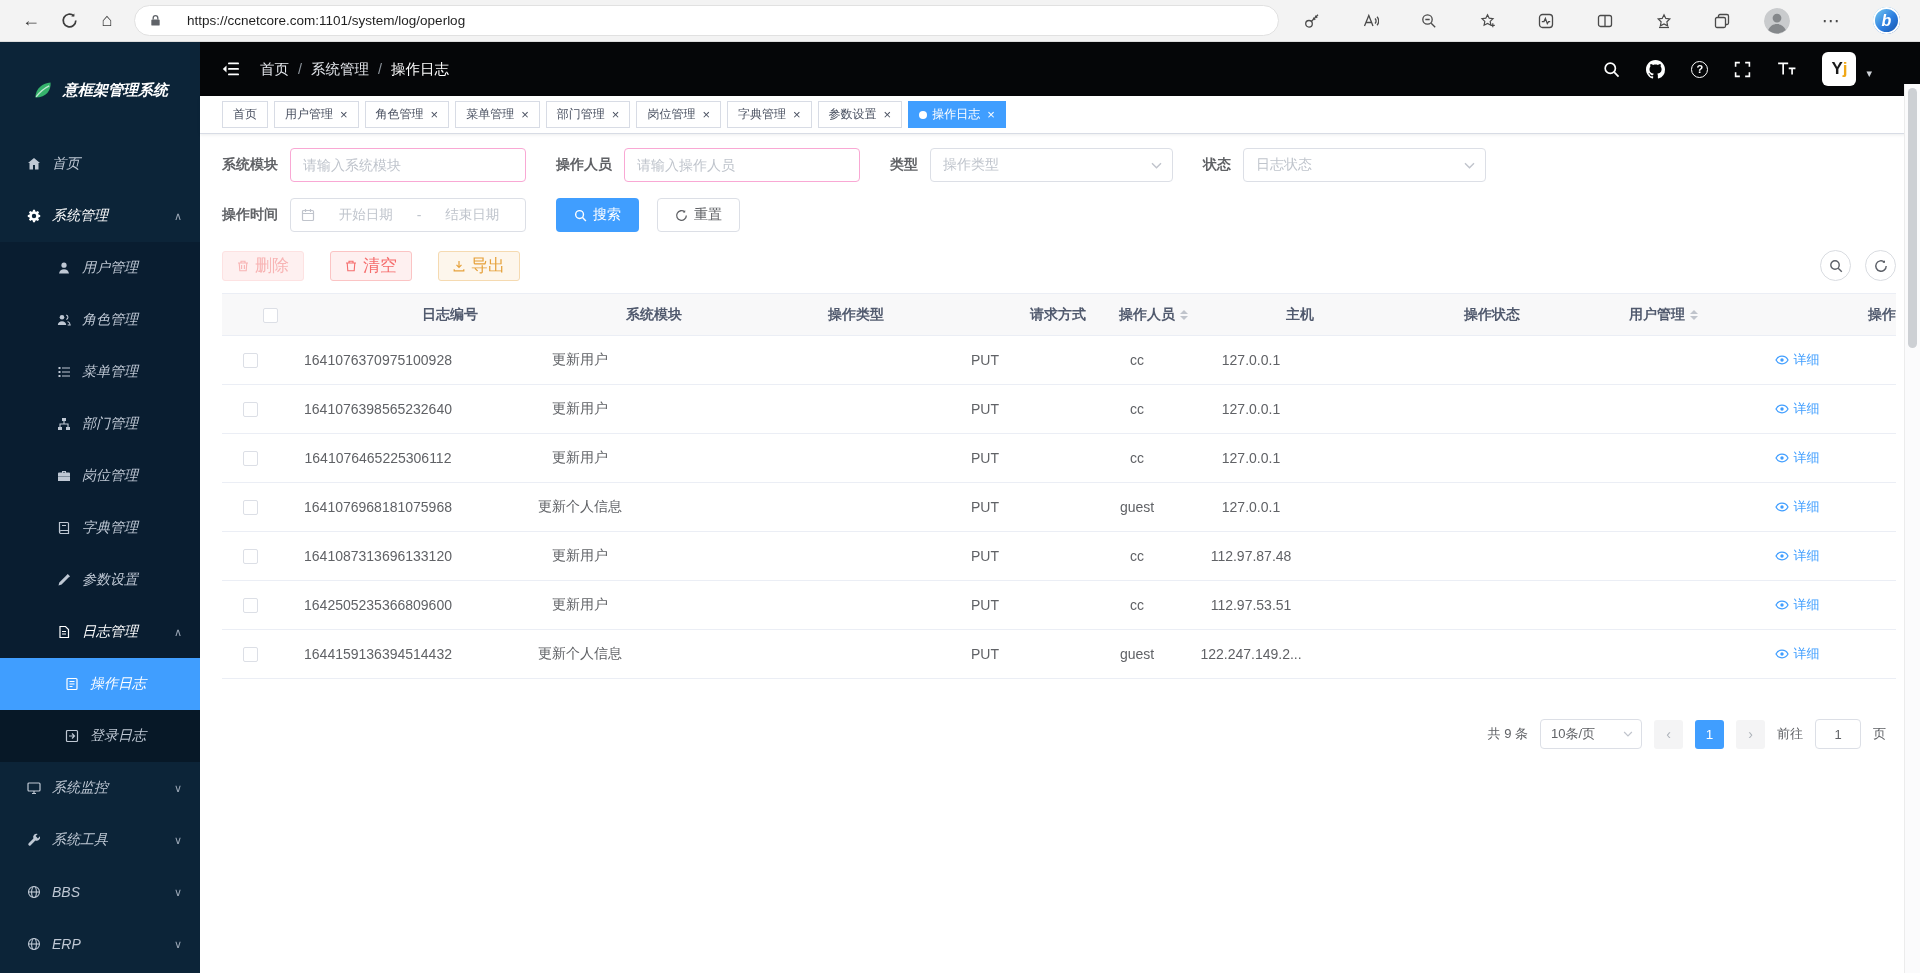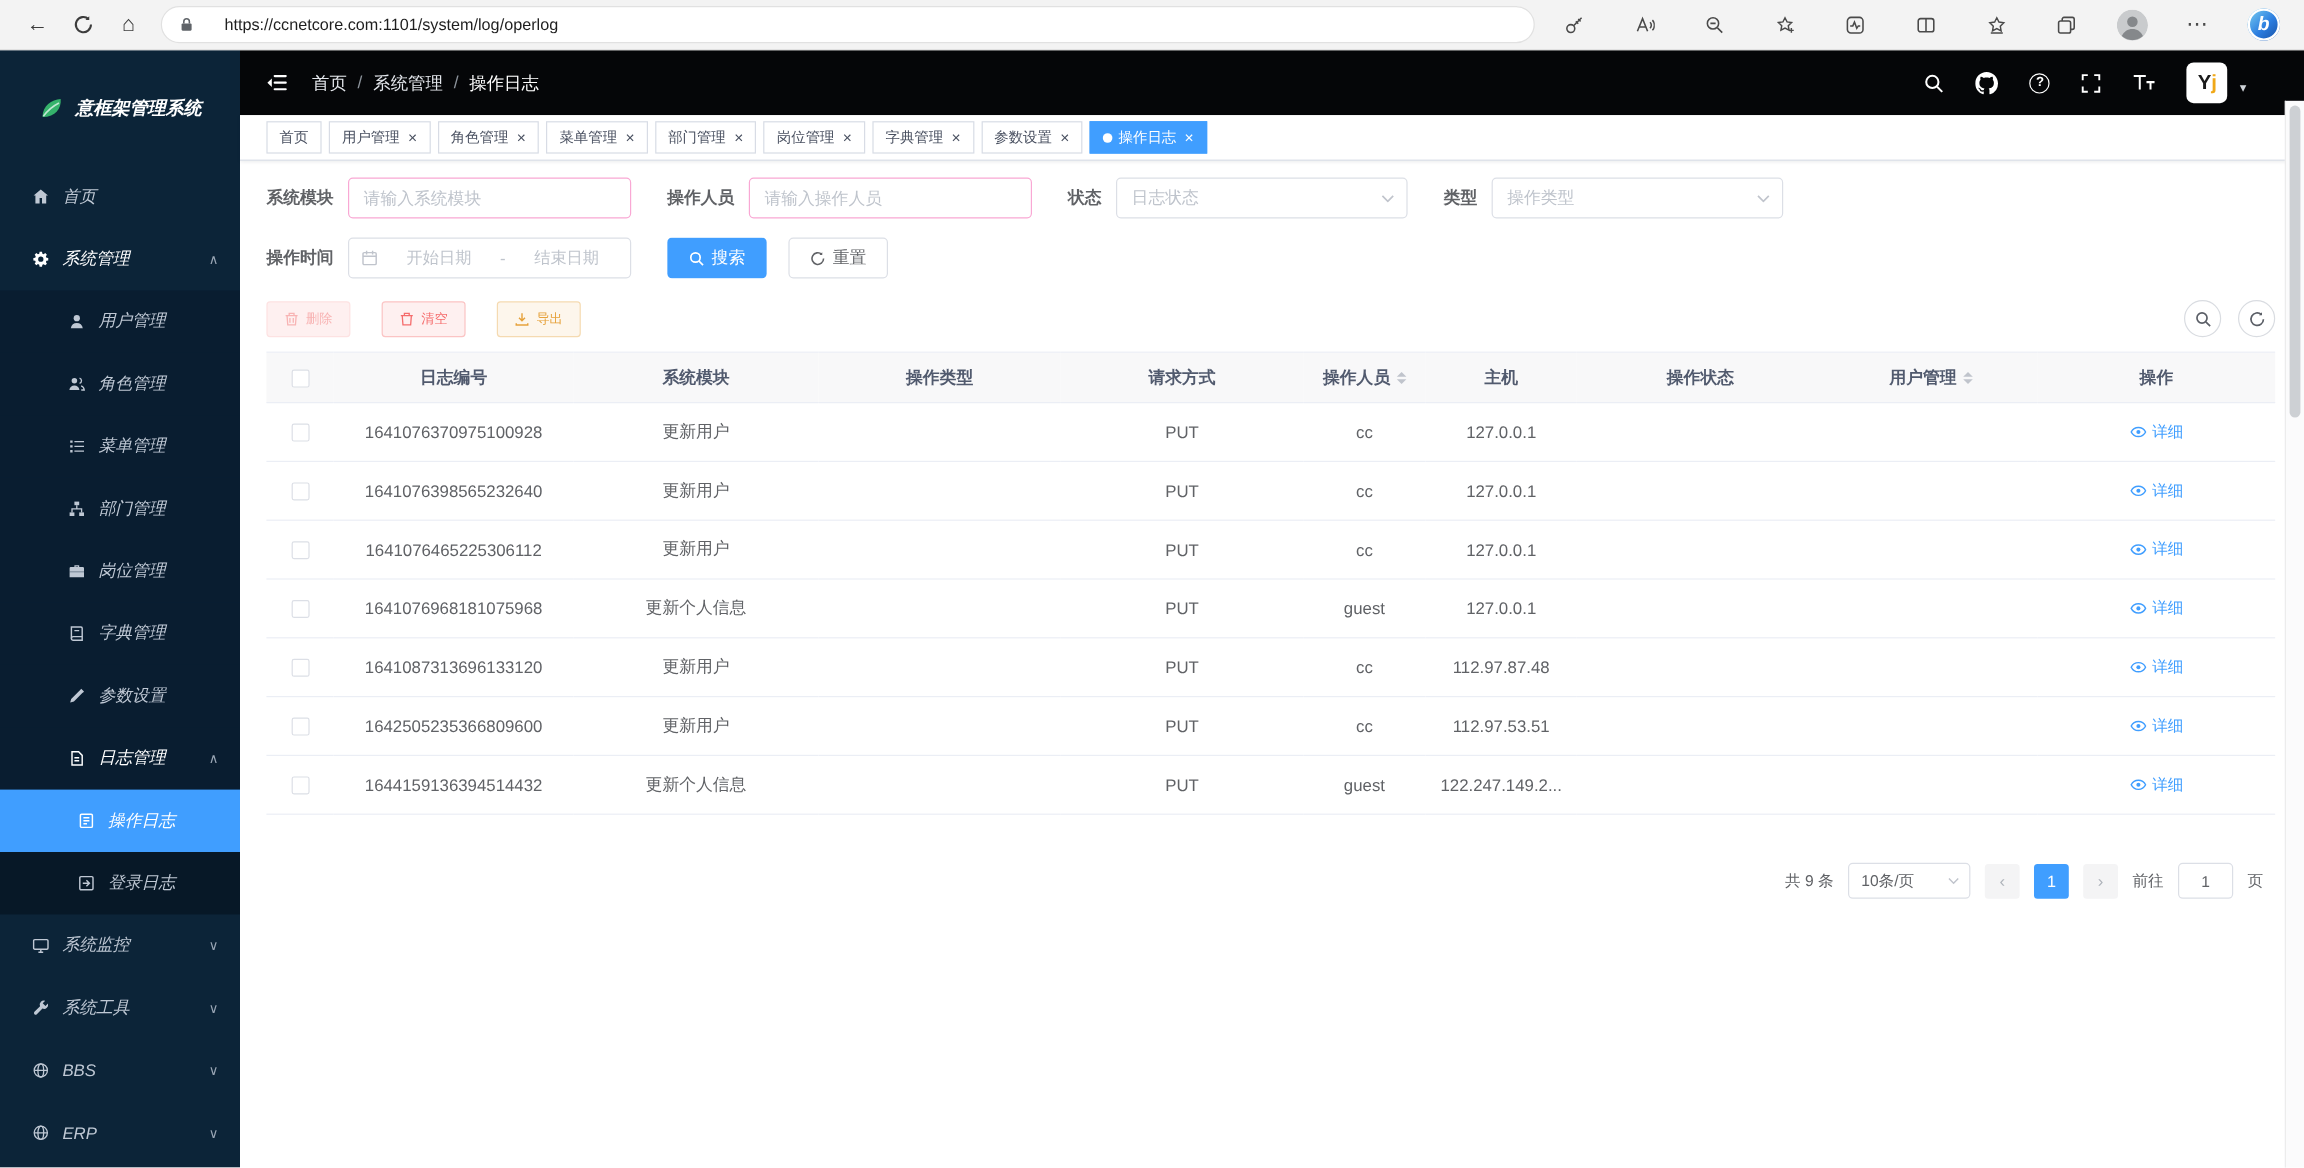--- a/index.html
+++ b/index.html
@@ -65,33 +65,33 @@
   .el-input::placeholder { color:#bfc4cc; }
   .el-select { width:243px; height:34px; border:1px solid #dcdfe6; border-radius:4px; padding:0 10px 0 12px; display:flex; align-items:center; justify-content:space-between; cursor:pointer; background:#fff; }
   .sel-placeholder { color:#bfc4cc; font-size:14px; }
   .date-range { width:236px; height:34px; border:1px solid #dcdfe6; border-radius:4px; display:flex; align-items:center; padding:0 10px; gap:8px; background:#fff; cursor:pointer; }
   .date-ph { color:#bfc4cc; font-size:13.5px; flex:1; text-align:center; }
   .date-sep { color:#bfc4cc; }
 
   .btn { display:inline-flex; align-items:center; justify-content:center; gap:6px; height:34px; padding:0 17px; border-radius:4px; font-size:14px; cursor:pointer; border:1px solid transparent; font-family:inherit; background:#fff; }
   .btn-primary { background:#409eff; color:#fff;justify-content:space-between; }
   .btn-default { border-color:#dcdfe6; color:#606266; }
-  .btn-mini { height:30px; padding:0 14px; font-size:11px; border-radius:3px; }
+  .btn-mini { height:30px; padding:0 14px; font-size:17px; border-radius:3px; }
   .btn-danger-plain { background:#fef0f0; border-color:#fbc4c4; color:#f56c6c; }
   .btn-danger-plain.disabled { color:#f8b4b4; border-color:#fde2e2; cursor:not-allowed; }
   .btn-warning-plain { background:#fdf6ec; border-color:#f5dab1; color:#e6a23c; }
 
   .toolbar { display:flex; align-items:center; margin:18px 0 12px 0; }
   .toolbar-left { display:flex; gap:26px; }
   .toolbar-right { margin-left:auto; display:flex; gap:14px; }
   .circle-btn { width:31px; height:31px; border-radius:50%; border:1px solid #d9dce1; background:#fff; color:#5a5e66; display:flex; align-items:center; justify-content:center; cursor:pointer; }
 
   
   table { width:100%; border-collapse:collapse; table-layout:fixed; }
-  thead th { background:#f8f8f9; color:#515a6e; font-weight:bold; height:42px; font-size:14px; border-top:1px solid #ebeef5; border-bottom:1px solid #ebeef5; text-align:center; }
+  thead th { background:#f8f8f9; color:#515a6e; font-weight:bold; height:42px; font-size:14px; border-top:1px solid #ebeef5; border-bottom:1px solid #ebeef5; text-align:right; }
   tbody td { height:49px; text-align:center; font-size:14px; color:#606266; border-bottom:1px solid #ebeef5; white-space:nowrap; overflow:hidden; }
   .checkbox { width:15px; height:15px; border:1px solid #dcdfe6; border-radius:2px; background:#fff; display:inline-block; cursor:pointer; vertical-align:middle; }
   .carets { display:inline-flex; flex-direction:column; margin-left:5px; vertical-align:middle; }
   .caret-up { width:0; height:0; border:4.5px solid transparent; border-bottom-color:#c0c4cc; border-top:none; margin-bottom:2.5px; }
   .caret-down { width:0; height:0; border:4.5px solid transparent; border-top-color:#c0c4cc; border-bottom:none; }
   .detail-link { color:#409eff; font-size:13px; display:inline-flex; align-items:center; gap:5px; cursor:pointer; }
 
   
   .pagination { display:flex; align-items:center; justify-content:flex-end; gap:12px; margin-top:40px; padding-right:10px; font-size:13px; color:#606266; }
   .pg-select { width:102px; height:30px; border:1px solid #dcdfe6; border-radius:4px; display:flex; align-items:center; justify-content:space-between; padding:0 8px 0 10px; cursor:pointer; background:#fff; }
@@ -469,32 +469,32 @@
       <div class="form-row">
         <div class="form-item">
           <label class="form-label">系统模块</label>
           <input class="el-input" placeholder="请输入系统模块" style="">
         </div>
         <div class="form-item">
           <label class="form-label">操作人员</label>
           <input class="el-input" placeholder="请输入操作人员" style="">
         </div>
         <div class="form-item">
-          <label class="form-label">状态</label>
+          <label class="form-label">类型</label>
           <div class="el-select">
-            <span class="sel-placeholder">日志状态</span>
+            <span class="sel-placeholder">操作类型</span>
             <svg width="11" height="7" viewBox="0 0 11 7" fill="none" stroke="#c0c4cc" stroke-width="1.4">
                 <path d="M1 1.2 5.5 5.8 10 1.2"></path>
               </svg>
           </div>
         </div>
         <div class="form-item">
-          <label class="form-label">类型</label>
+          <label class="form-label">状态</label>
           <div class="el-select">
-            <span class="sel-placeholder">操作类型</span>
+            <span class="sel-placeholder">日志状态</span>
             <svg width="11" height="7" viewBox="0 0 11 7" fill="none" stroke="#c0c4cc" stroke-width="1.4">
                 <path d="M1 1.2 5.5 5.8 10 1.2"></path>
               </svg>
           </div>
         </div>
       </div>
 
       <div class="form-row">
         <div class="form-item">
           <label class="form-label">操作时间</label>

